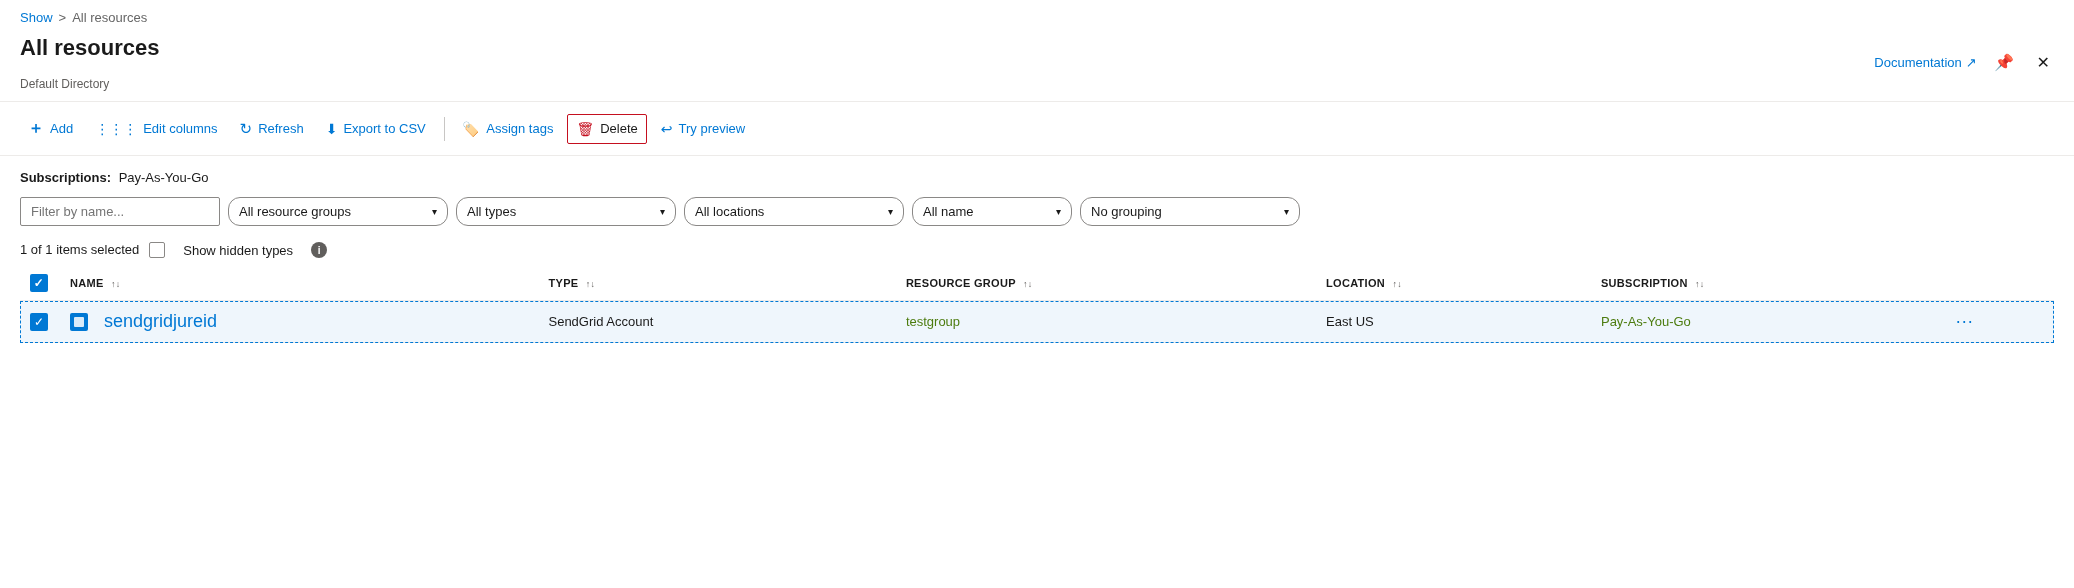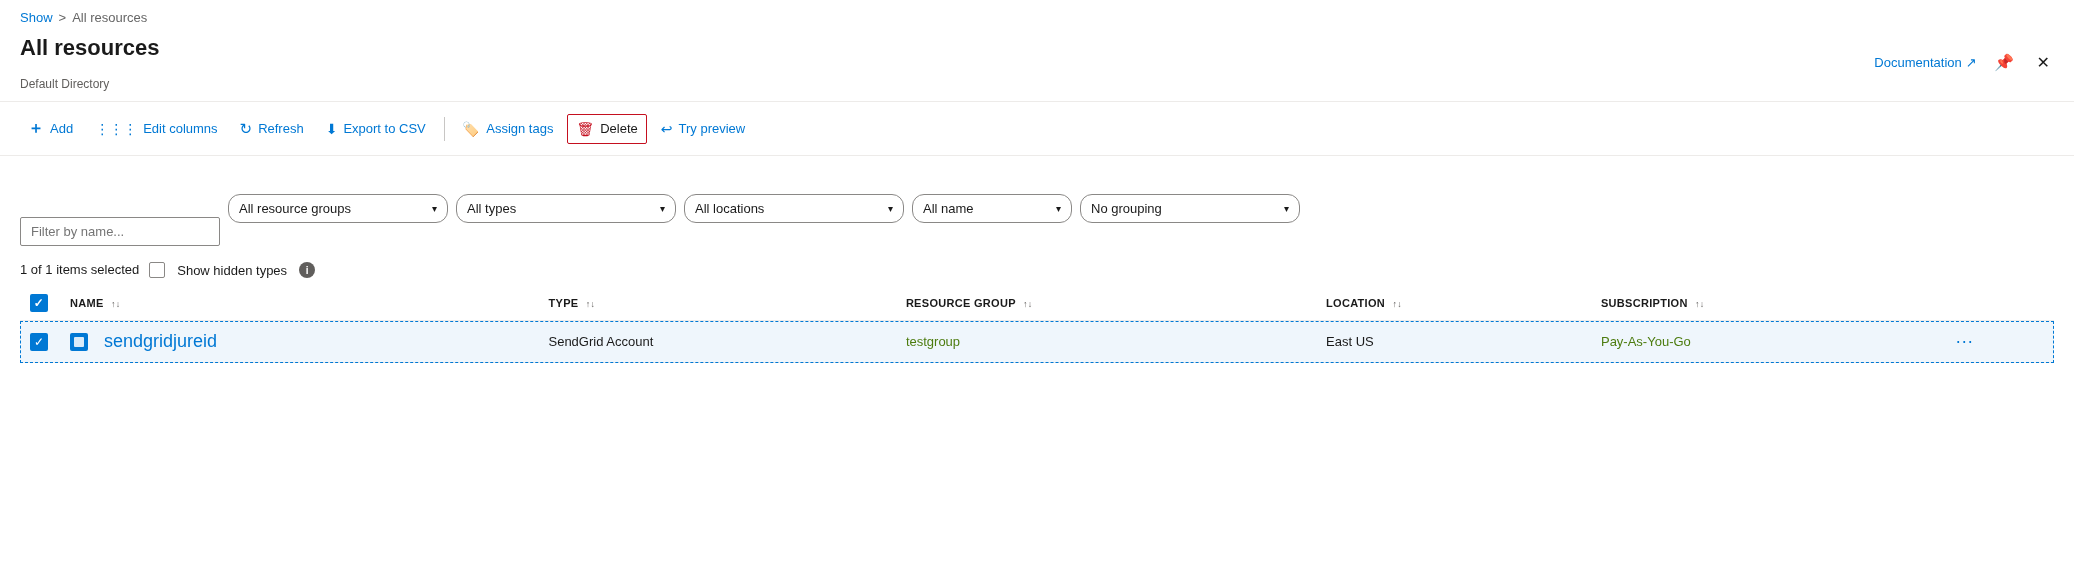--- a/index.html
+++ b/index.html
@@ -23,29 +23,29 @@
     .toolbar-btn { display: flex; align-items: center; gap: 6px; background: none; border: none; cursor: pointer; color: #0078d4; font-size: 13px; padding: 6px 8px; border-radius: 2px; white-space: nowrap; }
     .toolbar-btn.delete-btn { border: 1.5px solid #c50f1f; color: #1a1a1a; border-radius: 2px; }
     .toolbar-separator { width: 1px; height: 24px; background: #c8c6c4; margin: 0 4px; }
     .toolbar-icon { font-size: 14px; }
     
     
     .filters-area { padding: 14px 20px 8px; }
     .subscription-row { margin-bottom: 12px; font-size: 13px; }
     .subscription-row strong { font-weight: 600; }
     .filter-row { display: flex; align-items: center; gap: 8px; flex-wrap: nowrap; }
-    .filter-input { border: 1px solid #8a8886; border-radius: 2px; padding: 6px 10px; font-size: 13px; width: 200px; color: #605e5c; outline: none; margin-top: 47px; }
+    .filter-input { border: 1px solid #8a8886; border-radius: 2px; padding: 6px 10px; font-size: 13px; width: 200px; color: #605e5c; outline: none; }
     .filter-select { display: flex; align-items: center; border: 1px solid #8a8886; border-radius: 12px; padding: 6px 10px; font-size: 13px; background: #fff; cursor: pointer; white-space: nowrap; min-width: 160px; justify-content: space-between; gap: 10px; }
     .filter-select .chevron { color: #1a1a1a; font-size: 10px; }
     .filter-select.wide { min-width: 220px; }
     
     
     .selection-bar { display: flex; align-items: flex-start; gap: 10px; padding: 8px 20px; font-size: 13px; }
     .selection-count { font-weight: 400; }
-    .show-hidden-row { display: flex; align-items: center; gap: 12px; }
+    .show-hidden-row { display: flex; align-items: center; gap: 18px; }
     .checkbox-box { width: 16px; height: 16px; border: 1px solid #8a8886; border-radius: 2px; display: inline-block; cursor: pointer; }
     .info-icon { display: inline-flex; align-items: center; justify-content: center; width: 16px; height: 16px; border-radius: 50%; background: #605e5c; color: #fff; font-size: 10px; cursor: pointer; font-weight: 700; }
     
     
     .table-container { padding: 0 20px; }
     table { width: 100%; border-collapse: collapse; }
     th { font-size: 11px; font-weight: 600; color: #1a1a1a; text-align: left; padding: 8px 10px; border-bottom: 1px solid #edebe9; white-space: nowrap; text-transform: uppercase; letter-spacing: 0.3px; }
     th .sort-icons { color: #605e5c; font-size: 9px; margin-left: 4px; }
     td { padding: 10px 10px; font-size: 13px; border-bottom: 1px solid #edebe9; vertical-align: middle; }
     .selected-row { background: #eff6fc; outline: 1.5px dashed #0078d4; outline-offset: -1px; }
@@ -118,20 +118,24 @@
   </button>
 
   <button class="toolbar-btn">
     <span style="font-size:14px;">↩</span>
     <span>Try preview</span>
   </button>
 </div>
 
 <div class="filters-area">
 
+  <div class="subscription-row">
+    <strong>Subscriptions:</strong>
+    <span style="margin-left:4px;">Pay-As-You-Go</span>
+  </div>
 
   <div class="filter-row">
     <input class="filter-input" type="text" placeholder="Filter by name..." style="">
 
     <div class="filter-select wide">
       <span>All resource groups</span>
       <span class="chevron">▾</span>
     </div>
 
     <div class="filter-select wide">

